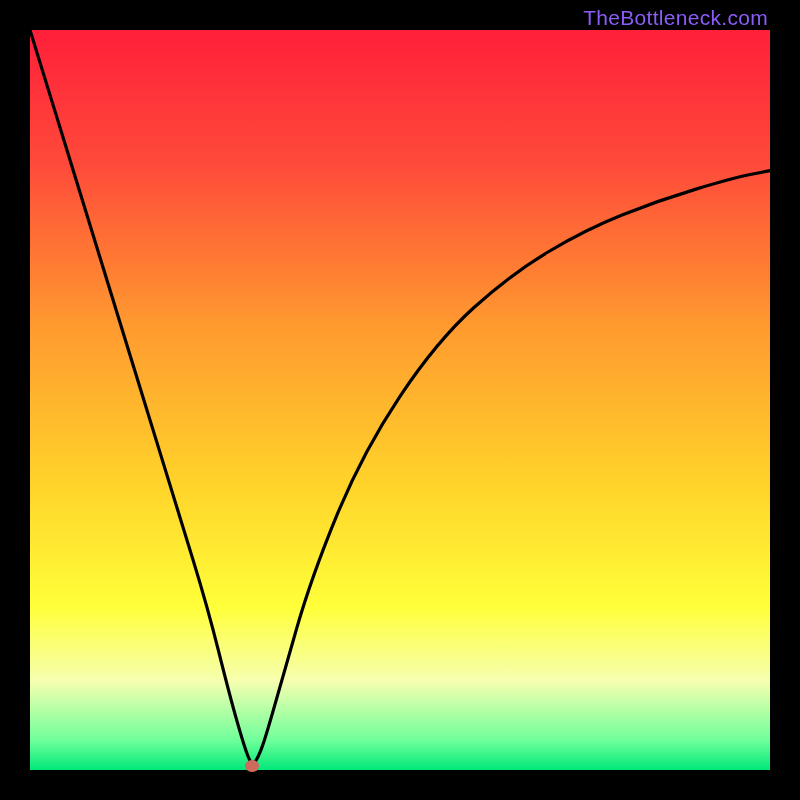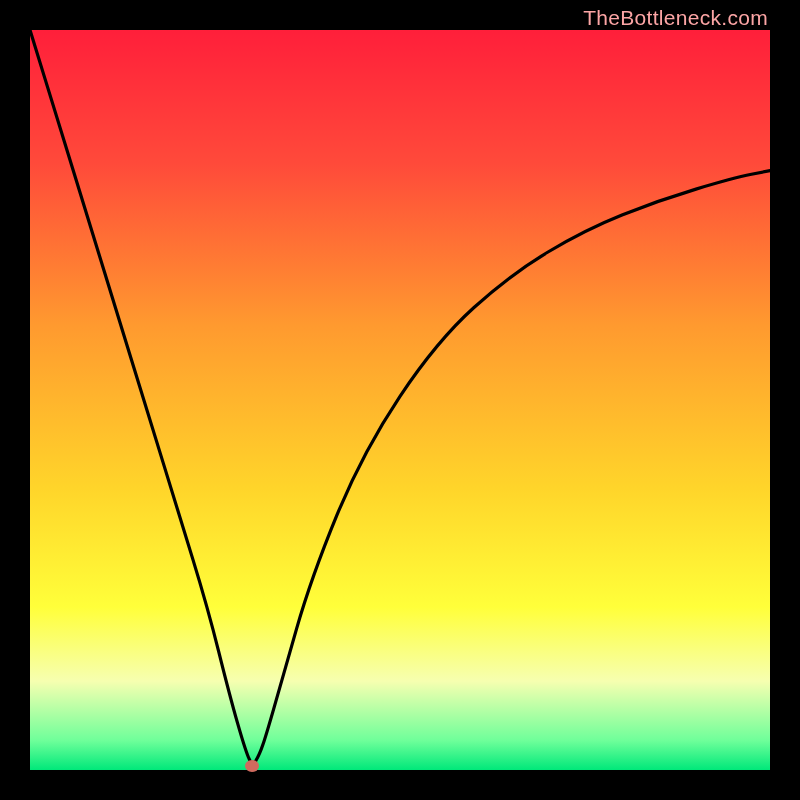--- a/index.html
+++ b/index.html
@@ -31,21 +31,21 @@
     left: 0;
     top: 0;
     width: 100%;
     height: 100%;
     overflow: visible;
   }
   .watermark {
     position: absolute;
     top: 6px;
     right: 32px;
-    color: #fca5a5;
+    color: #8b5cf6;
     font-size: 21px;
     font-weight: 500;
     letter-spacing: 0.3px;
     font-family: Arial, Helvetica, sans-serif;
   }
   .marker {
     position: absolute;
     width: 14px;
     height: 12px;
     background: #cf6a5e;

